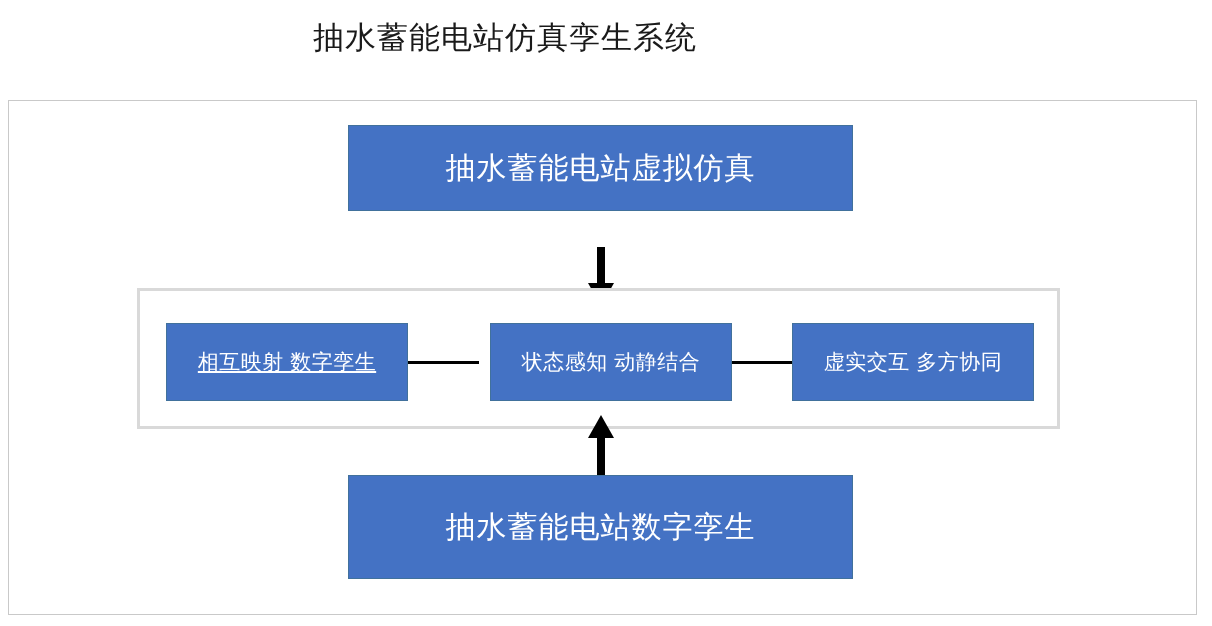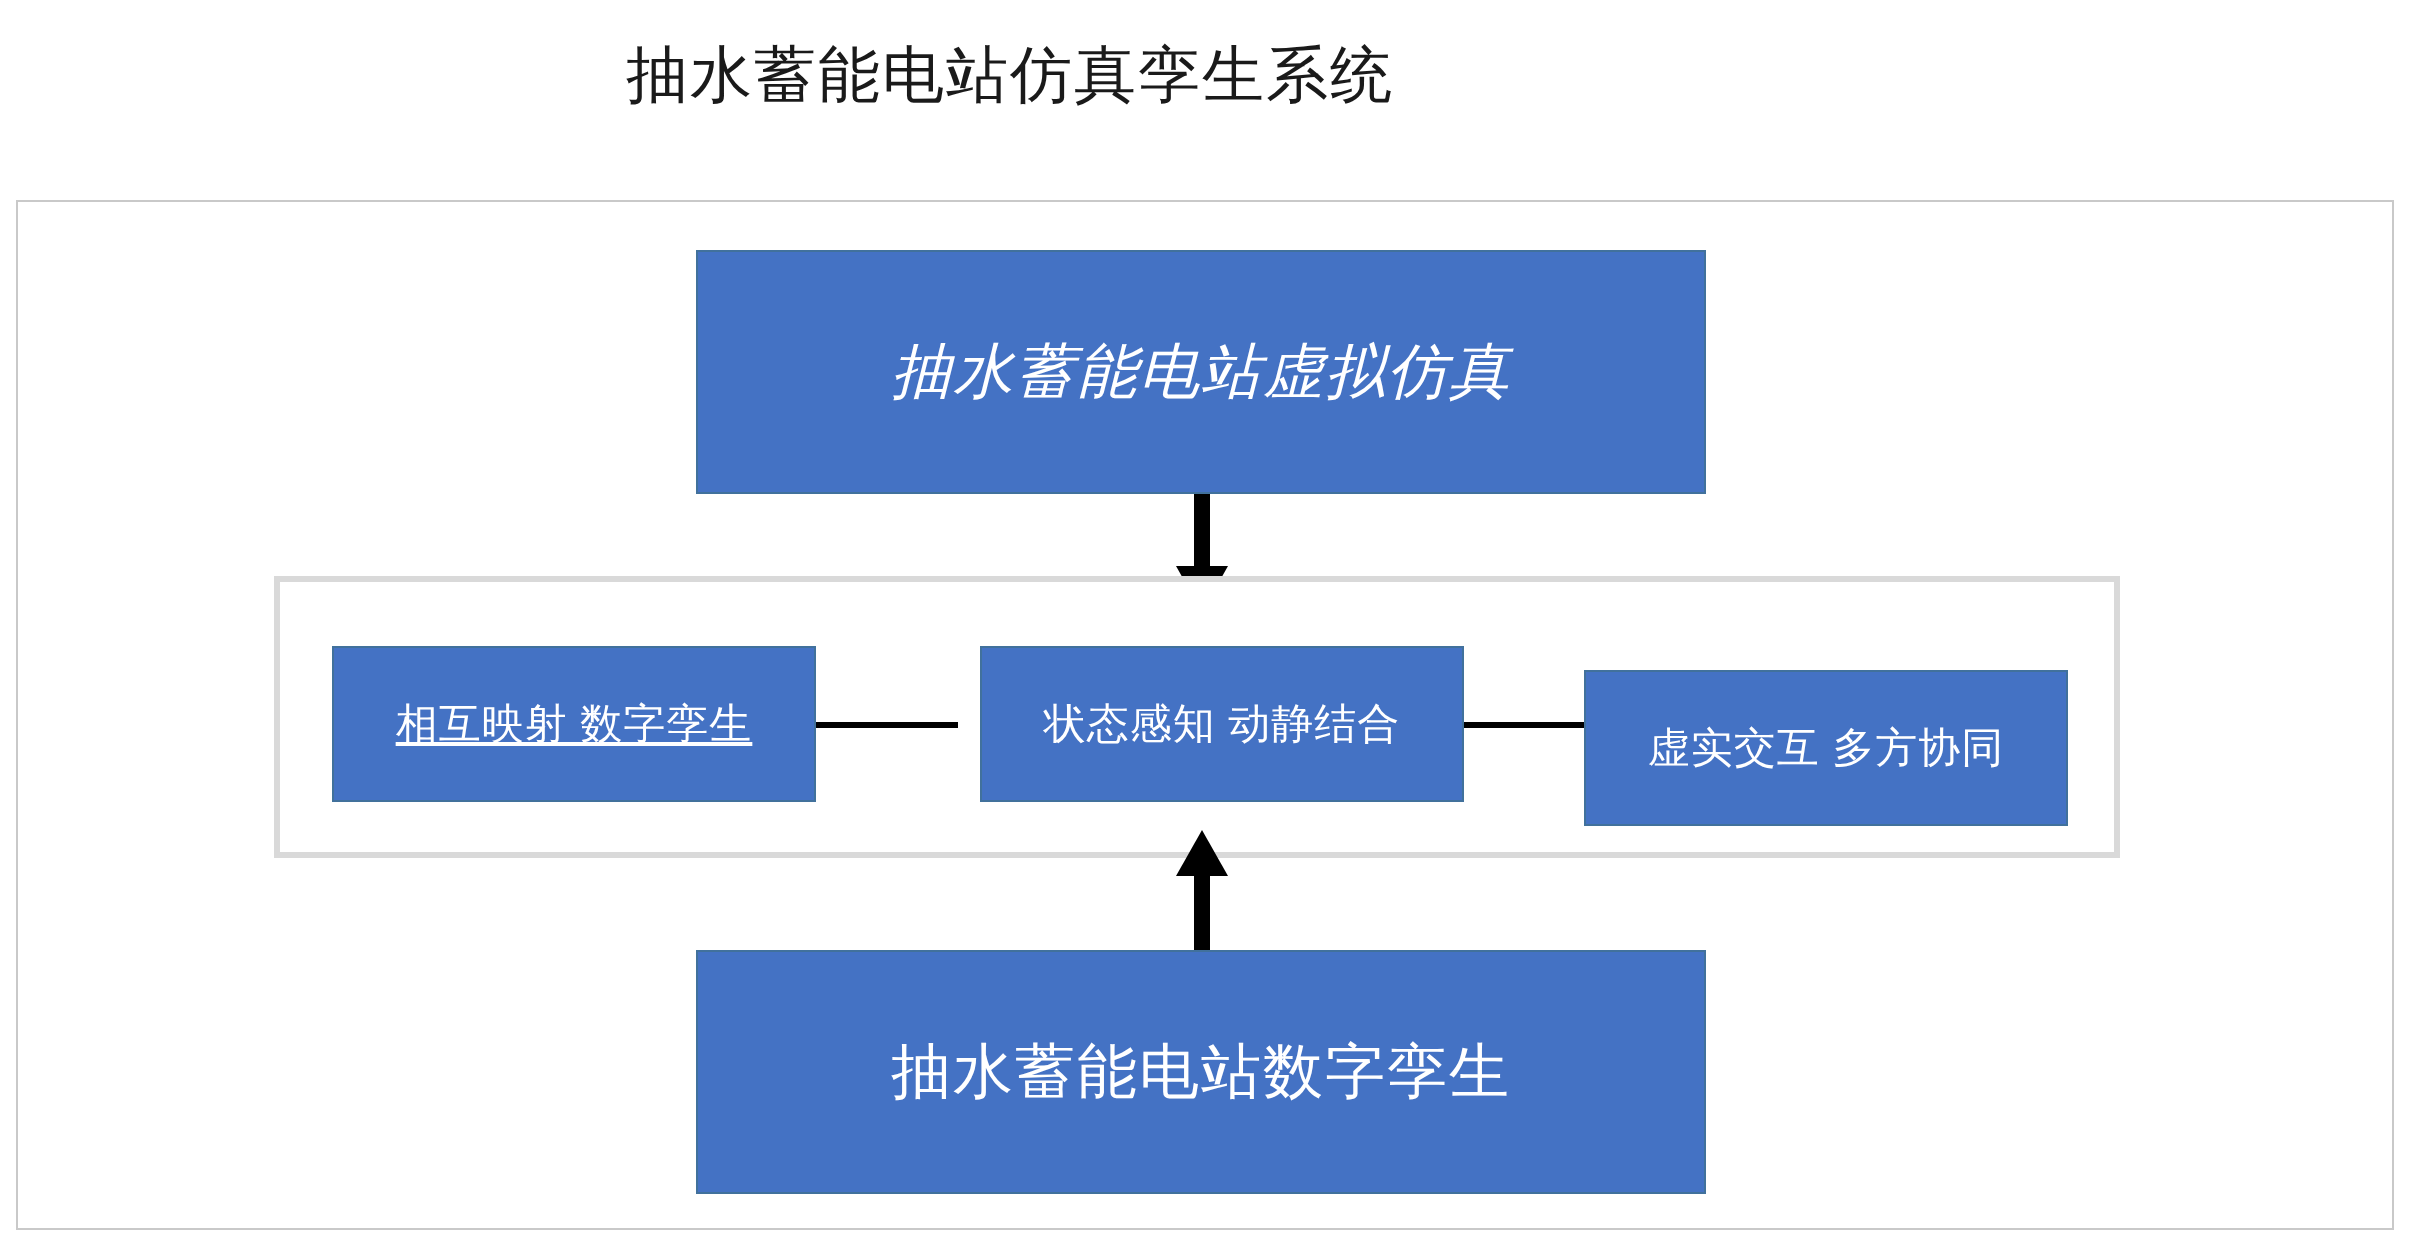--- a/index.html
+++ b/index.html
@@ -62,28 +62,27 @@
   }
   .box-minor {
     font-size: 21px;
     letter-spacing: 0.5px;
   }
 
   #box-virtual-sim {
     left: 339px;
     top: 24px;
     width: 505px;
-    height: 122px;
-    font-style: italic;
+    height: 86px;
   }
   #box-digital-twin {
     left: 339px;
     top: 374px;
     width: 505px;
-    height: 122px;
+    height: 104px;
   }
 
   
   #feature-group-frame {
     position: absolute;
     left: 128px;
     top: 187px;
     width: 923px;
     height: 141px;
     border: 3px solid #d9d9d9;
@@ -92,21 +91,21 @@
   }
 
   .feature-box {
     position: absolute;
     top: 222px;
     width: 242px;
     height: 78px;
   }
   #box-feature-1 { left: 157px; text-decoration: underline; }
   #box-feature-2 { left: 481px; text-align: right; }
-  #box-feature-3 { left: 783px; margin-top: 12px; }
+  #box-feature-3 { left: 783px; }
 
   
   .connector-line {
     position: absolute;
     top: 260px;
     height: 3px;
     background: #000000;
   }
   #connector-1-2 { left: 399px; width: 71px; }
   #connector-2-3 { left: 712px; width: 71px; }

